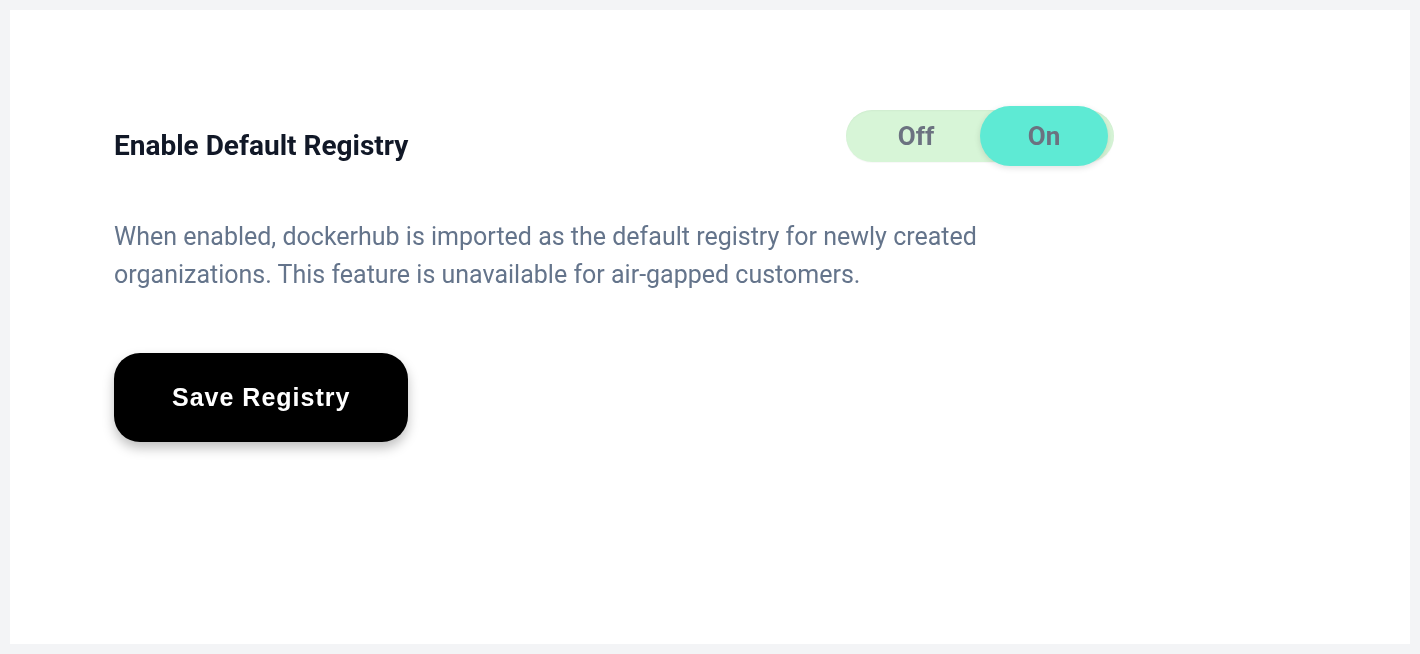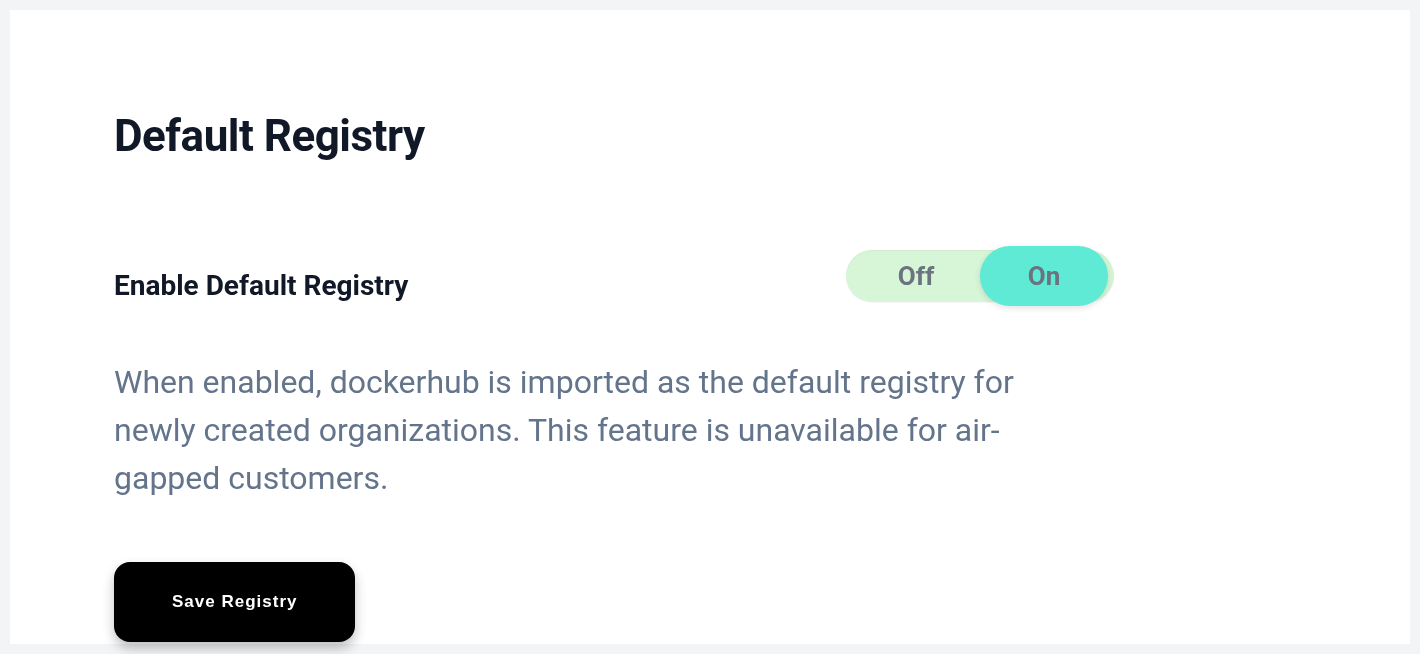--- a/index.html
+++ b/index.html
@@ -59,45 +59,44 @@
       line-height: 60px;
       border-radius: 30px;
       cursor: pointer;
       user-select: none;
     }
     .toggle-option.active {
       background: #5eead4;
       box-shadow: 0 2px 6px rgba(0,0,0,0.12);
     }
     .description {
-      font-size: 32px;
+      font-size: 25px;
       line-height: 1.5;
       color: #64748b;
       max-width: 960px;
       margin-bottom: 60px;
     }
     .save-button {
       display: inline-block;
       background: #000000;
       color: #ffffff;
-      font-size: 17px;
+      font-size: 25px;
       font-weight: 600;
       letter-spacing: 1px;
       border: none;
-      border-radius: 16px;
+      border-radius: 26px;
       padding: 30px 58px;
       cursor: pointer;
       box-shadow: 0 6px 12px rgba(0,0,0,0.25);
     }
   </style>
 </head>
 <body>
 
 <div class="panel">
-  <h1 class="page-title">Default Registry</h1>
 
   <div class="setting-row">
     <div class="setting-label">Enable Default Registry</div>
     <div class="toggle">
       <div class="toggle-option">Off</div>
       <div class="toggle-option active">On</div>
     </div>
   </div>
 
   <p class="description">When enabled, dockerhub is imported as the default registry for newly created organizations. This feature is unavailable for air-gapped customers.</p>

